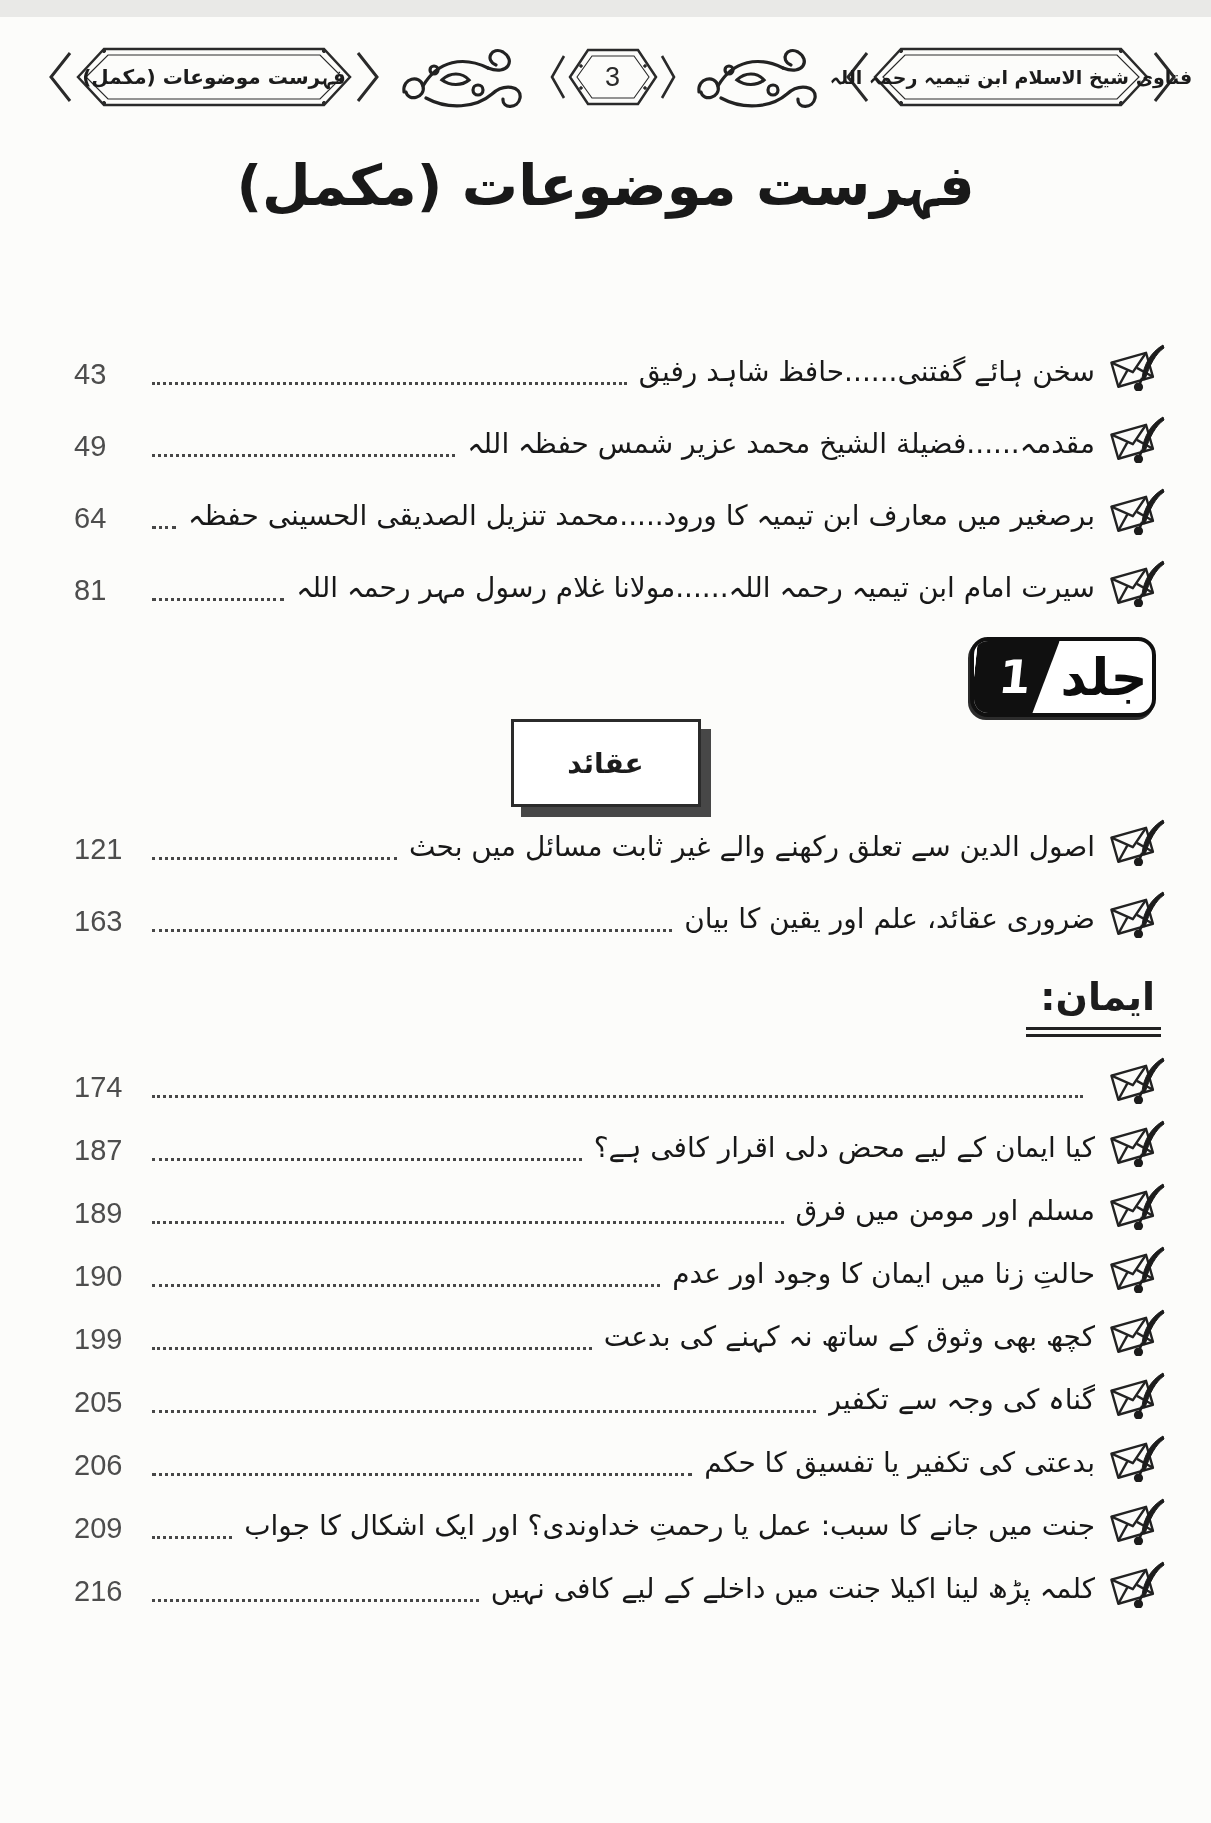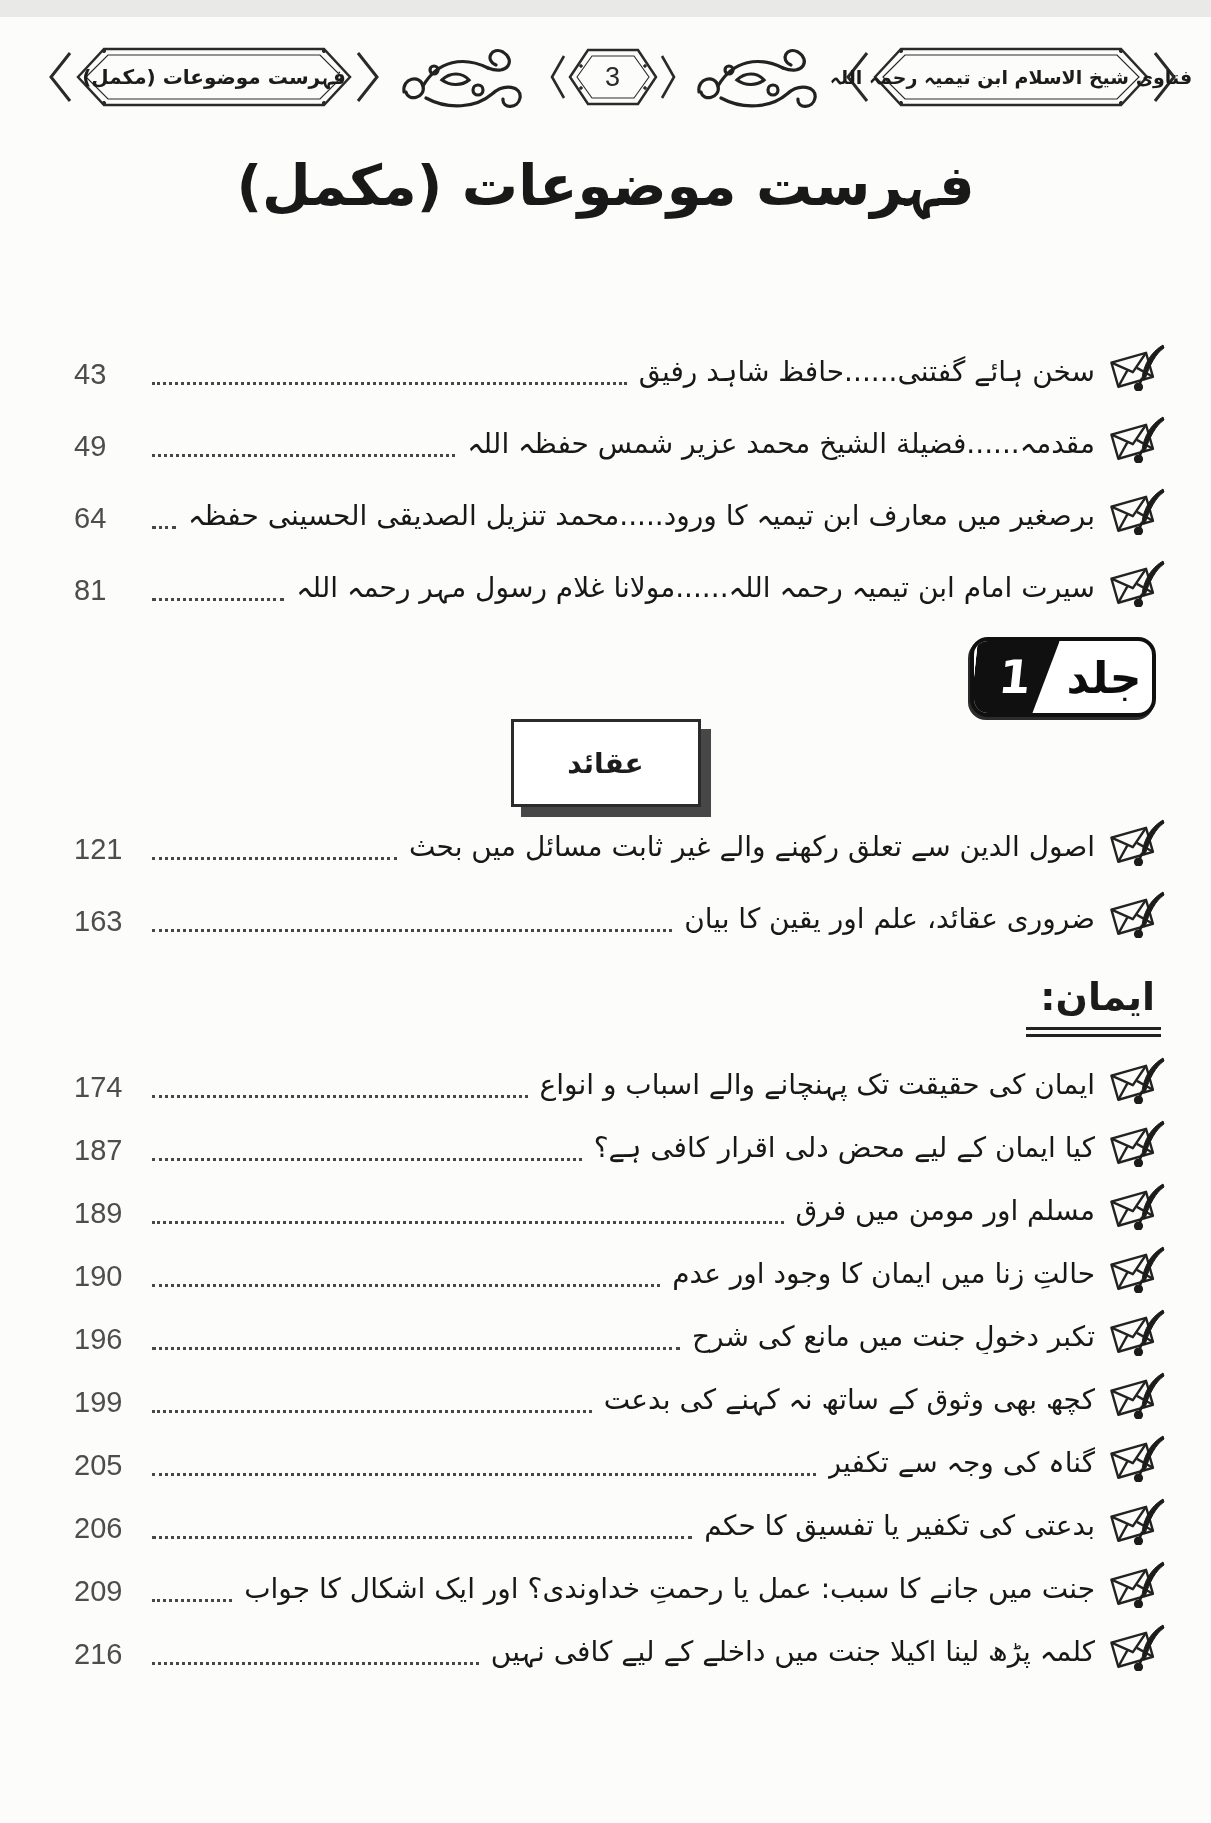--- a/index.html
+++ b/index.html
@@ -89,21 +89,21 @@
   .vol-num {
     flex:0 0 46%;
     background:#101010;
     clip-path:polygon(0 0, 100% 0, 76% 100%, 0 100%);
     display:flex; align-items:center; justify-content:center;
     color:#fff; font-size:46px; font-weight:bold;
     transform:skewX(-6deg);
   }
   .vol-label {
     flex:1; display:flex; align-items:center; justify-content:center;
-    font-size:44px; font-weight:bold; direction:rtl;
+    font-size:51px; font-weight:bold; direction:rtl;
     padding-bottom:0; color:#0d0d0d;
   }
 
   
   .section-box {
     position:absolute; top:702px; left:50%; transform:translateX(-50%);
     width:190px; height:88px;
     background:#fff;
     border:3px solid #2b2b2b;
     box-shadow:10px 10px 0 #474747;
@@ -258,21 +258,20 @@
           </svg></span>
     </div>
   </div>
 
   <div class="sub-heading">ایمان:</div>
 
   <div class="toc toc-iman">
     <div class="row">
       <span class="num">174</span>
       <span class="leader"></span>
-      <span class="entry-title">ایمان کی حقیقت تک پہنچانے والے اسباب و انواع</span>
       <span class="row-icon"><svg viewBox="0 0 58 48">
             <use href="#pen-icon-shape"></use>
           </svg></span>
     </div>
     <div class="row">
       <span class="num">187</span>
       <span class="leader"></span>
       <span class="entry-title">کیا ایمان کے لیے محض دلی اقرار کافی ہے؟</span>
       <span class="row-icon"><svg viewBox="0 0 58 48">
             <use href="#pen-icon-shape"></use>
@@ -288,28 +287,20 @@
     </div>
     <div class="row">
       <span class="num">190</span>
       <span class="leader"></span>
       <span class="entry-title">حالتِ زنا میں ایمان کا وجود اور عدم</span>
       <span class="row-icon"><svg viewBox="0 0 58 48">
             <use href="#pen-icon-shape"></use>
           </svg></span>
     </div>
     <div class="row">
-      <span class="num">196</span>
-      <span class="leader"></span>
-      <span class="entry-title">تکبر دخولِ جنت میں مانع کی شرح</span>
-      <span class="row-icon"><svg viewBox="0 0 58 48">
-            <use href="#pen-icon-shape"></use>
-          </svg></span>
-    </div>
-    <div class="row">
       <span class="num">199</span>
       <span class="leader"></span>
       <span class="entry-title">کچھ بھی وثوق کے ساتھ نہ کہنے کی بدعت</span>
       <span class="row-icon"><svg viewBox="0 0 58 48">
             <use href="#pen-icon-shape"></use>
           </svg></span>
     </div>
     <div class="row">
       <span class="num">205</span>
       <span class="leader"></span>

